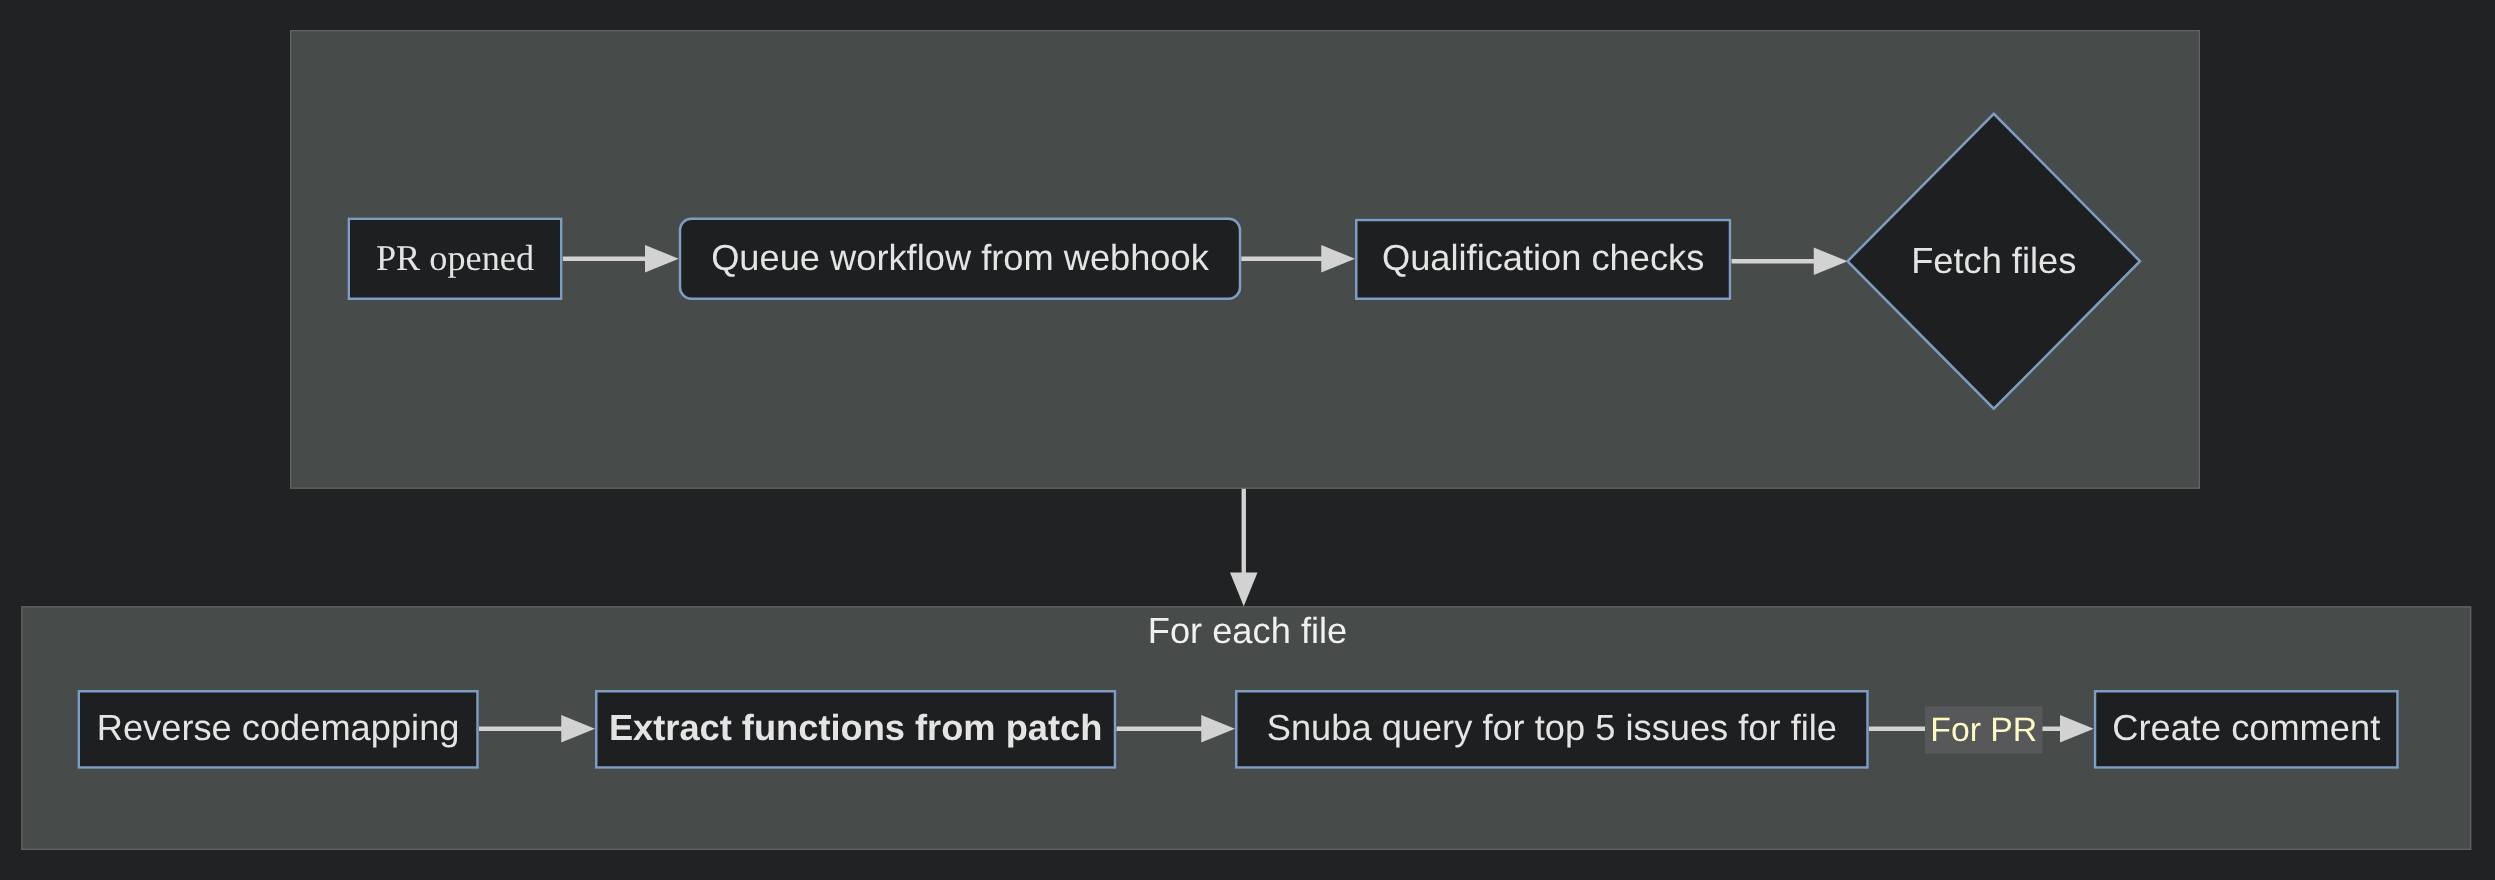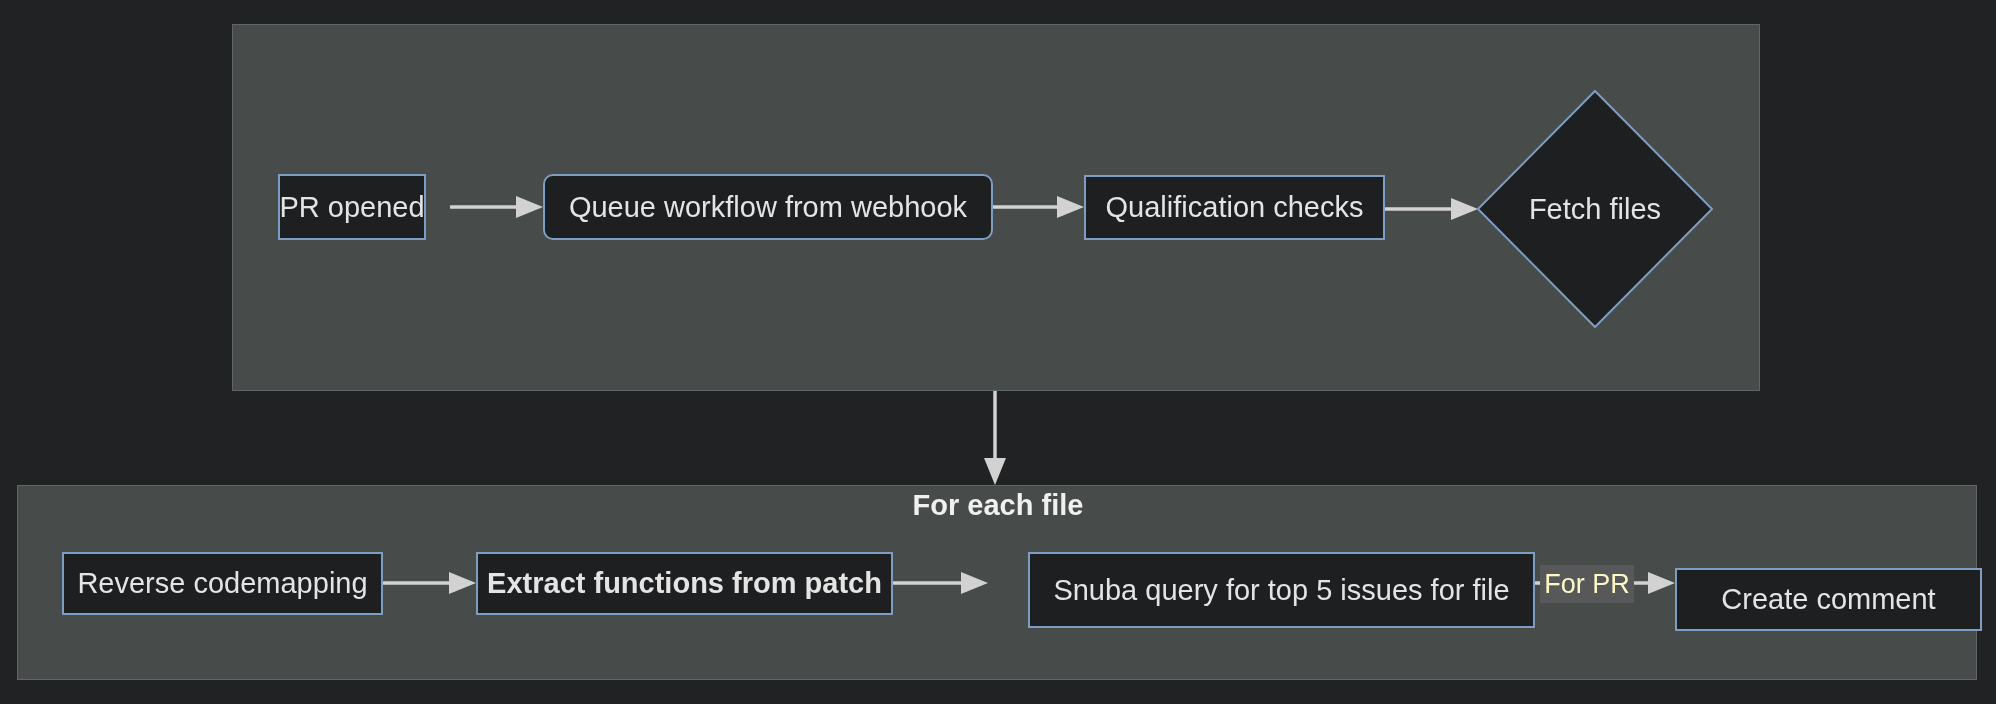--- a/index.html
+++ b/index.html
@@ -24,21 +24,21 @@
   #cluster-top    { left: 232px; top: 24px;  width: 1528px; height: 367px; }
   #cluster-bottom { left: 17px;  top: 485px; width: 1960px; height: 195px; }
   .cluster-label {
     position: absolute;
     left: 0;
     top: 488px;
     width: 1996px;
     text-align: center;
     color: #f0f0f0;
     font-size: 29px;
-    font-weight: 700;
+    font-weight: 400;
     line-height: 34px;
     pointer-events: none;
   }
   .edges-layer {
     position: absolute;
     left: 0; top: 0;
     width: 1996px; height: 704px;
   }
   .node {
     position: absolute;
@@ -51,28 +51,28 @@
     color: #e4e4e4;
     font-size: 29px;
     white-space: nowrap;
     z-index: 3;
   }
   .node.rounded { border-radius: 10px; }
   .node.bare {
     background: transparent;
     border: none;
   }
-  #node-pr-opened            { left: 278px;  top: 174px; width: 148px; height: 66px; }
+  #node-pr-opened            { left: 278px;  top: 174px; width: 172px; height: 66px; font-family: Liberation Serif, serif; }
   #node-queue-workflow       { left: 543px;  top: 174px; width: 450px; height: 66px; }
   #node-qualification-checks { left: 1084px; top: 175px; width: 301px; height: 65px; }
   #node-fetch-files          { left: 1495px; top: 179px; width: 200px; height: 60px; }
   #node-reverse-codemapping  { left: 62px;   top: 552px; width: 321px; height: 63px; }
   #node-extract-functions    { left: 476px;  top: 552px; width: 417px; height: 63px; font-weight: bold; }
-  #node-snuba-query          { left: 988px;  top: 552px; width: 507px; height: 76px; margin-left: 40px; }
-  #node-create-comment       { left: 1675px; top: 568px; width: 307px; height: 63px; }
+  #node-snuba-query          { left: 988px;  top: 552px; width: 507px; height: 63px; }
+  #node-create-comment       { left: 1675px; top: 552px; width: 244px; height: 63px; }
   .edge-label {
     position: absolute;
     left: 1540px;
     top: 565px;
     width: 94px;
     height: 38px;
     display: flex;
     align-items: center;
     justify-content: center;
     background: #56585a;

